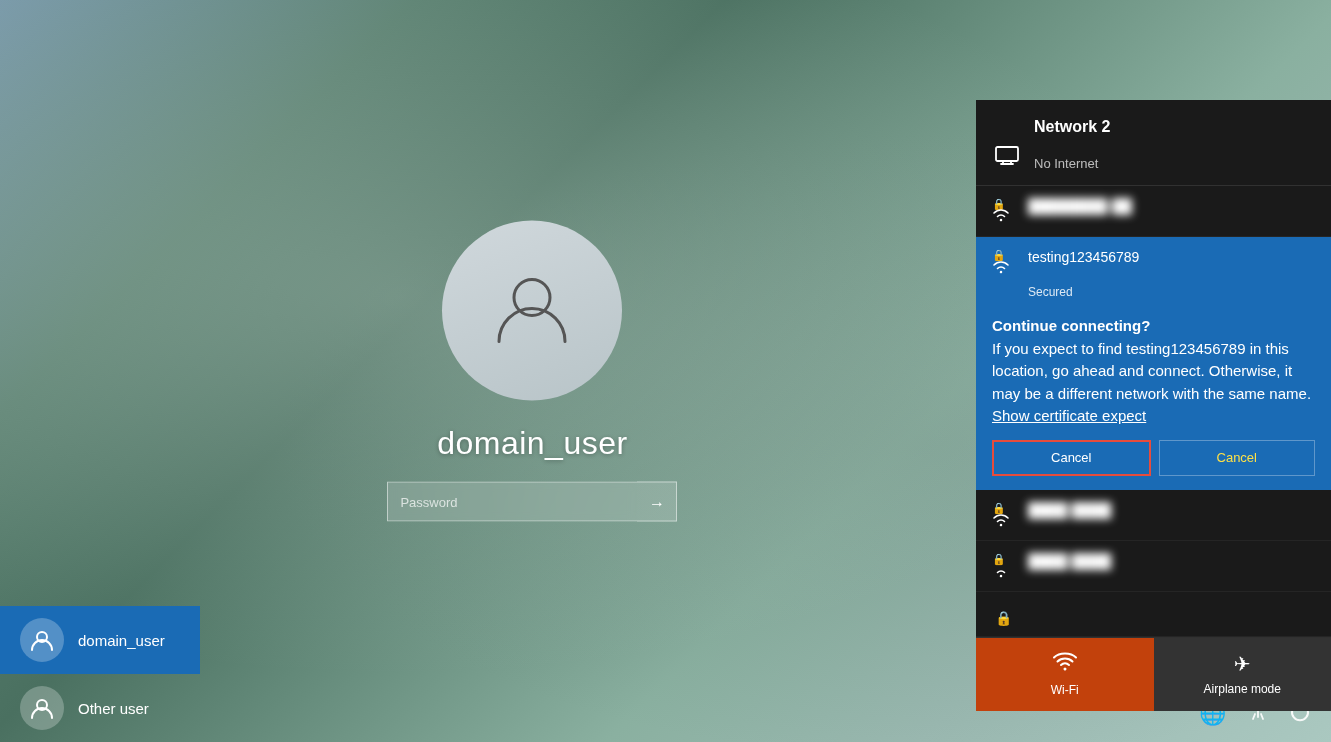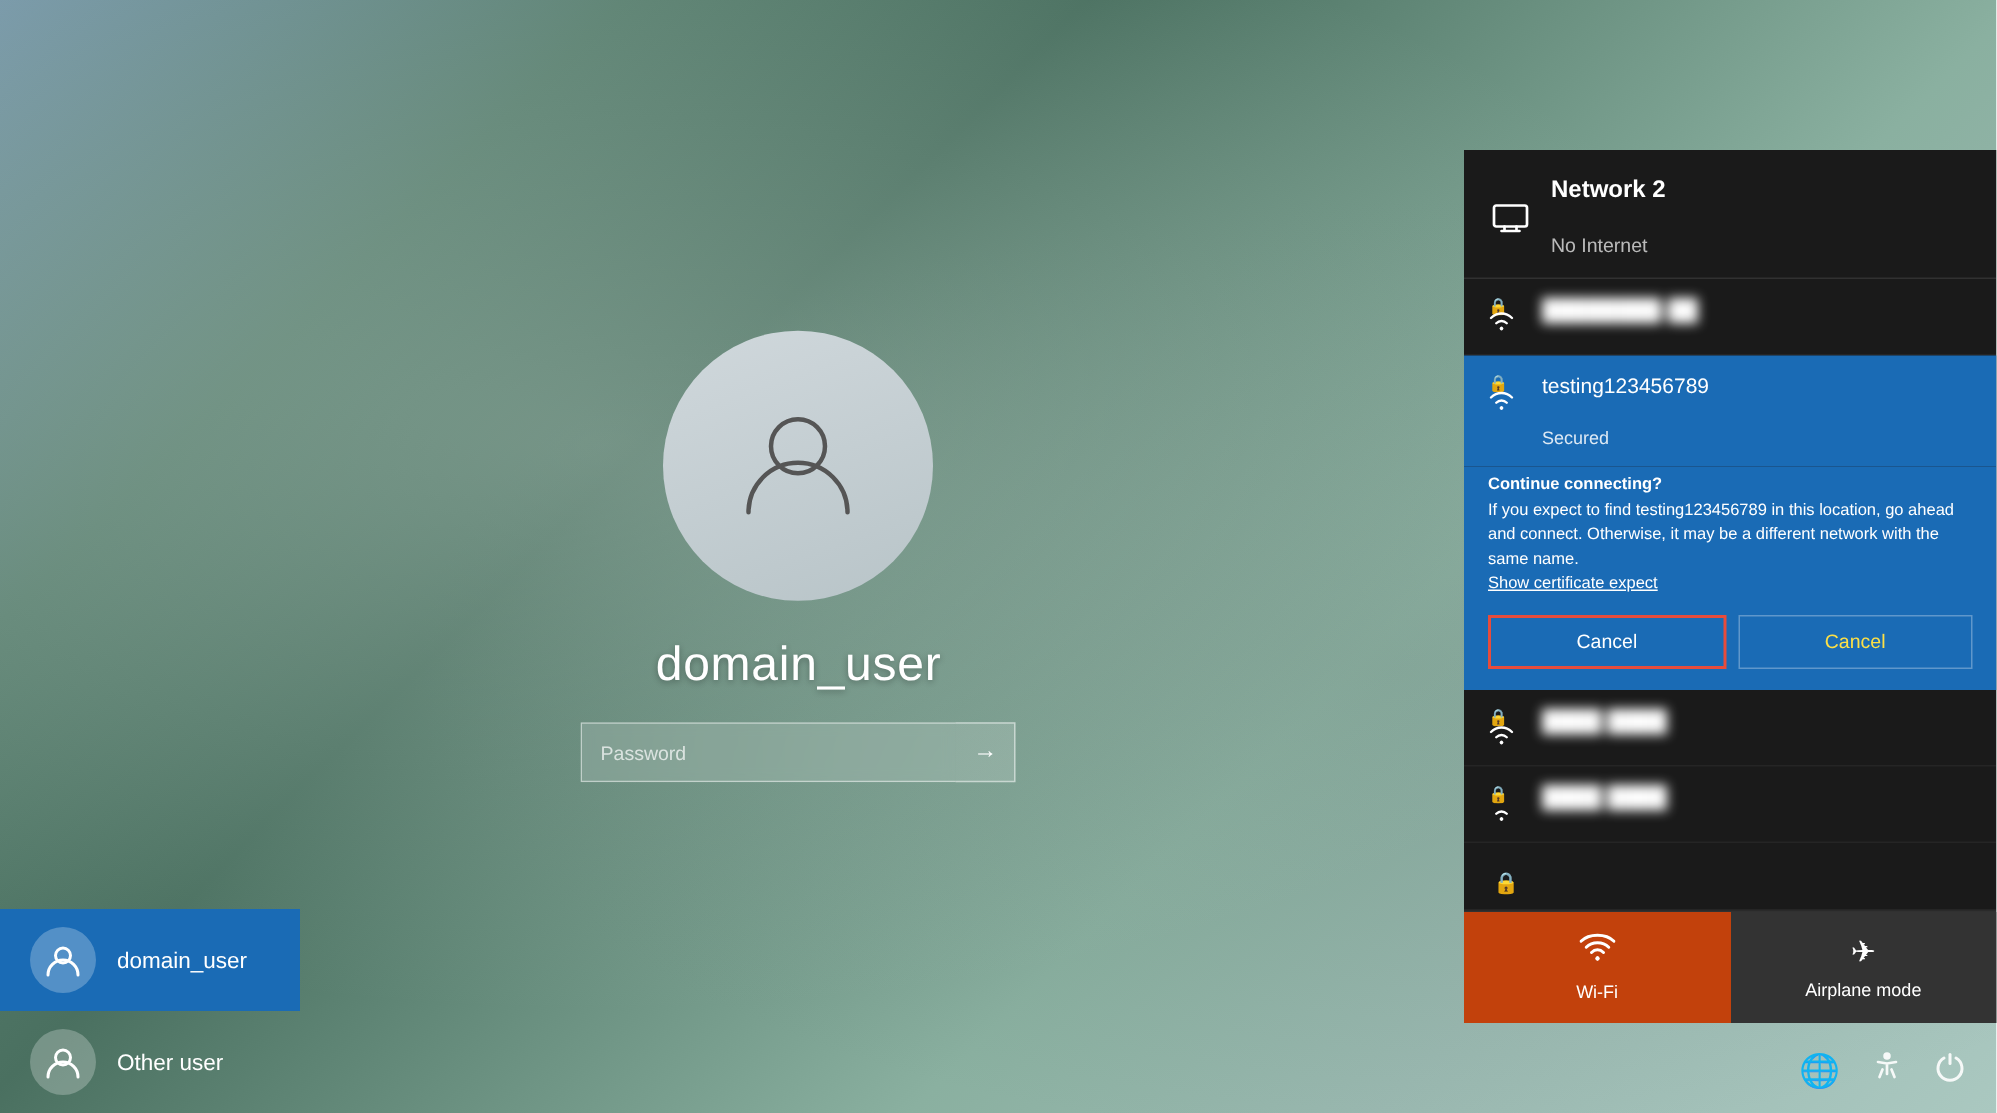--- a/index.html
+++ b/index.html
@@ -225,21 +225,21 @@
       color: rgba(255,255,255,0.85);
     }
 
     
     .connect-dialog {
       background: #1a6bb5;
       padding: 0 16px 14px 16px;
     }
 
     .connect-text {
-      font-size: 11px;
+      font-size: 15px;
       color: white;
       line-height: 1.5;
       padding-bottom: 12px;
       padding-top: 4px;
     }
 
     .connect-text .show-cert {
       color: white;
       text-decoration: underline;
       cursor: pointer;
@@ -310,21 +310,21 @@
     }
 
     .toggle-icon {
       font-size: 20px;
       color: white;
     }
 
     
     .current-network {
       display: flex;
-      align-items: center;
+      align-items: flex-end;
       gap: 12px;
       padding: 18px 16px 14px;
       border-bottom: 1px solid rgba(255,255,255,0.1);
     }
 
     .current-net-icon {
       width: 30px;
       height: 30px;
       display: flex;
       align-items: center;

